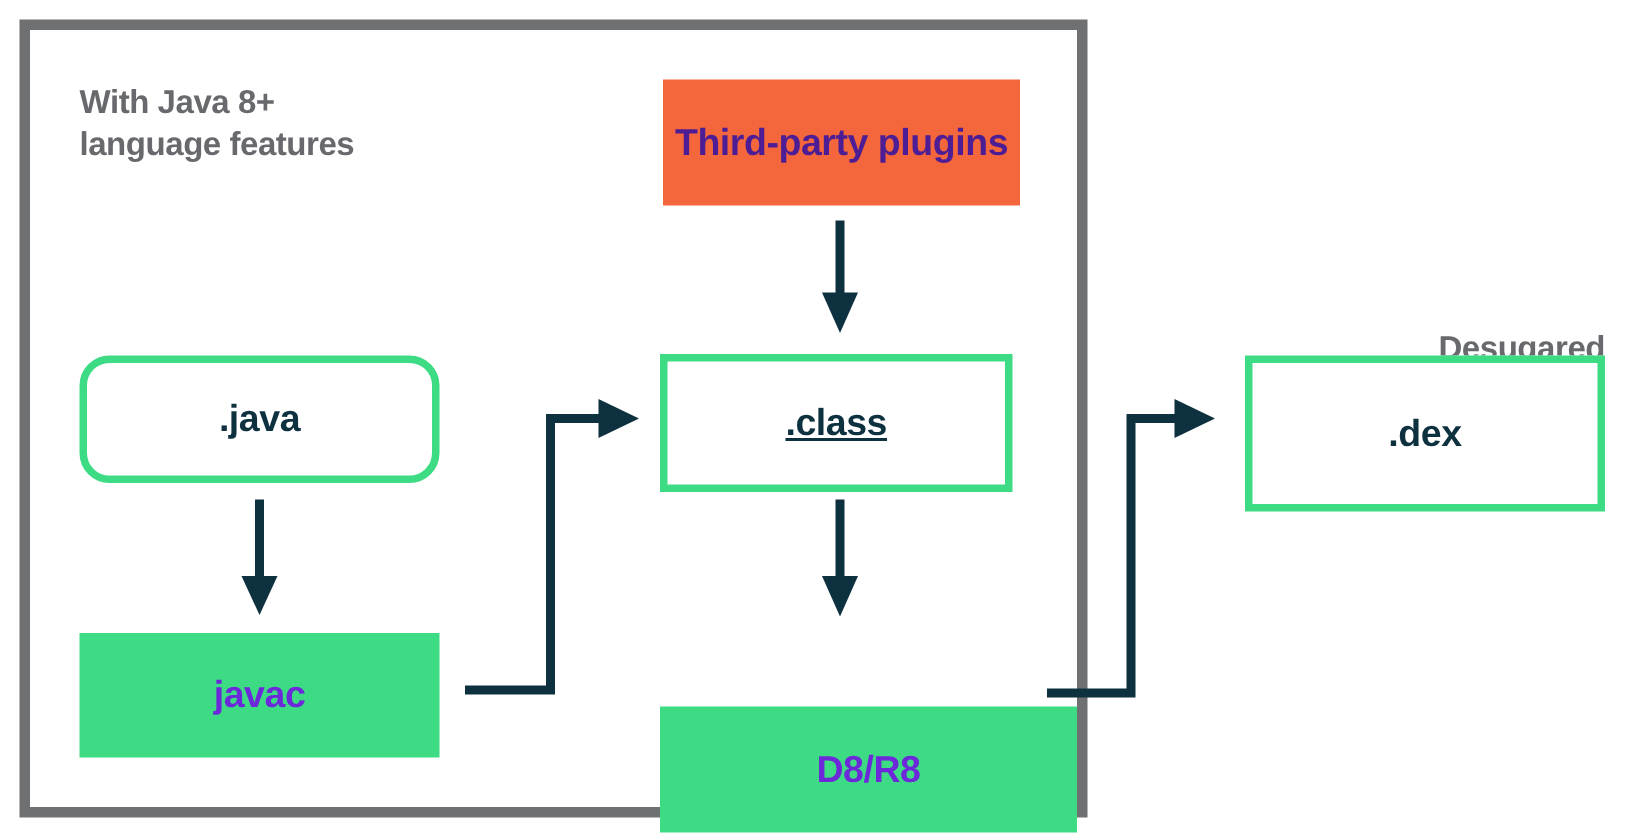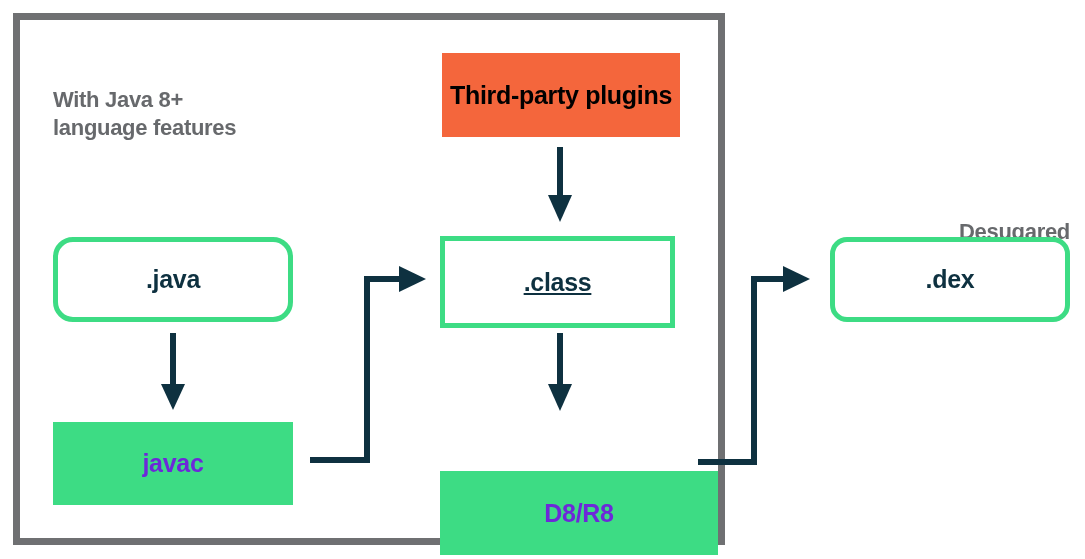--- a/index.html
+++ b/index.html
@@ -28,45 +28,45 @@
   }
   .note {
     position: absolute;
     color: var(--label-gray);
     font-size: 22px;
     font-weight: bold;
     letter-spacing: -0.3px;
     line-height: 28px;
     white-space: pre-line;
   }
-  .frame-note { left: 53px; top: 54px; margin-top: 32px; }
+  .frame-note { left: 53px; top: 54px; }
   .desugared-note { right: 15px; top: 186px; text-align: right; margin-top: 32px; }
   .box {
     position: absolute;
     display: flex;
     align-items: center;
     justify-content: center;
     box-sizing: border-box;
     font-weight: bold;
     font-size: 25px;
     letter-spacing: -0.3px;
     text-align: center;
   }
   .outline-box {
     background: #fff;
     border: 5px solid var(--green);
     color: var(--navy);
   }
   .solid-green { background: var(--green); color: #6d28d9; }
-  .solid-orange { background: var(--orange); color: #000000; }
+  .solid-orange { background: var(--orange); color: #4c1d95; }
 
   .box-plugins { left: 442px; top: 53px;  width: 238px; height: 84px; }
   .box-java    { left: 53px;  top: 237px; width: 240px; height: 85px; border-radius: 20px; }
   .box-class   { left: 440px; top: 236px; width: 235px; height: 92px; text-decoration: underline; }
-  .box-dex     { left: 830px; top: 237px; width: 240px; height: 85px; border-radius: 17px; }
+  .box-dex     { left: 830px; top: 237px; width: 240px; height: 104px; }
   .box-javac   { left: 53px;  top: 422px; width: 240px; height: 83px; }
   .box-d8r8    { left: 440px; top: 423px; width: 278px; height: 84px; margin-top: 48px; }
 
   svg.arrows {
     position: absolute;
     left: 0; top: 0;
     width: 1085px; height: 559px;
     pointer-events: none;
   }
   .arrow-line {

